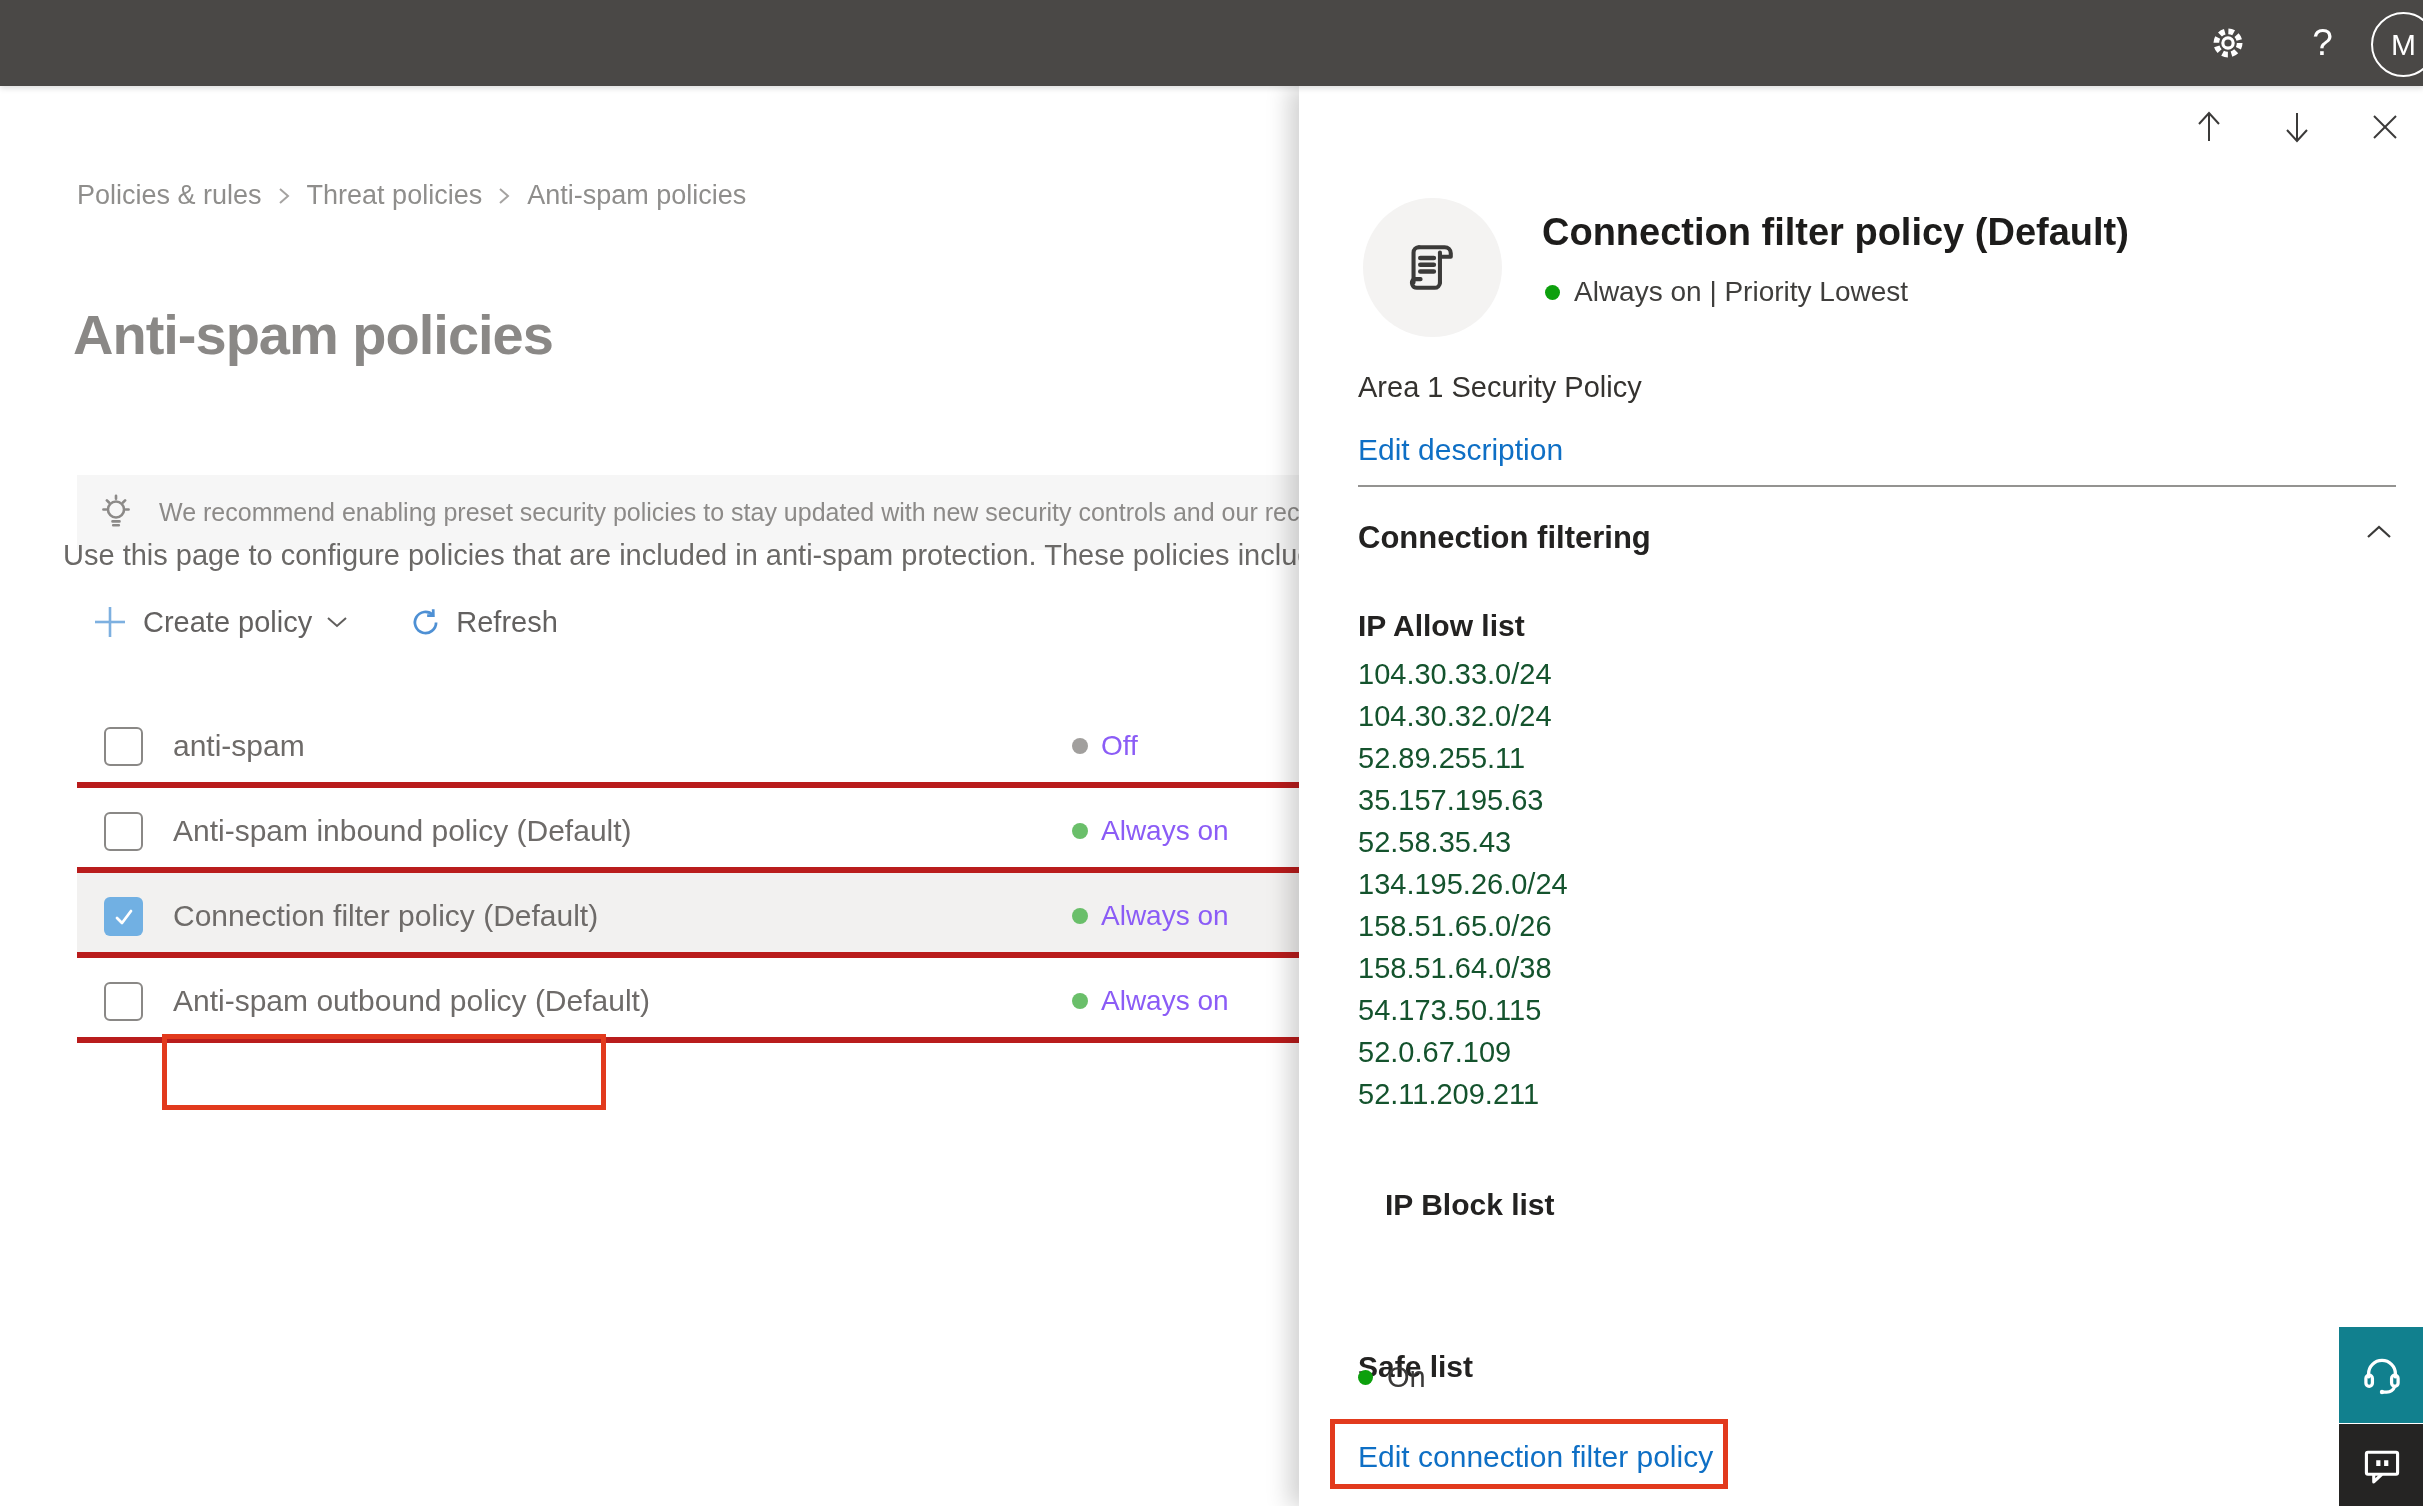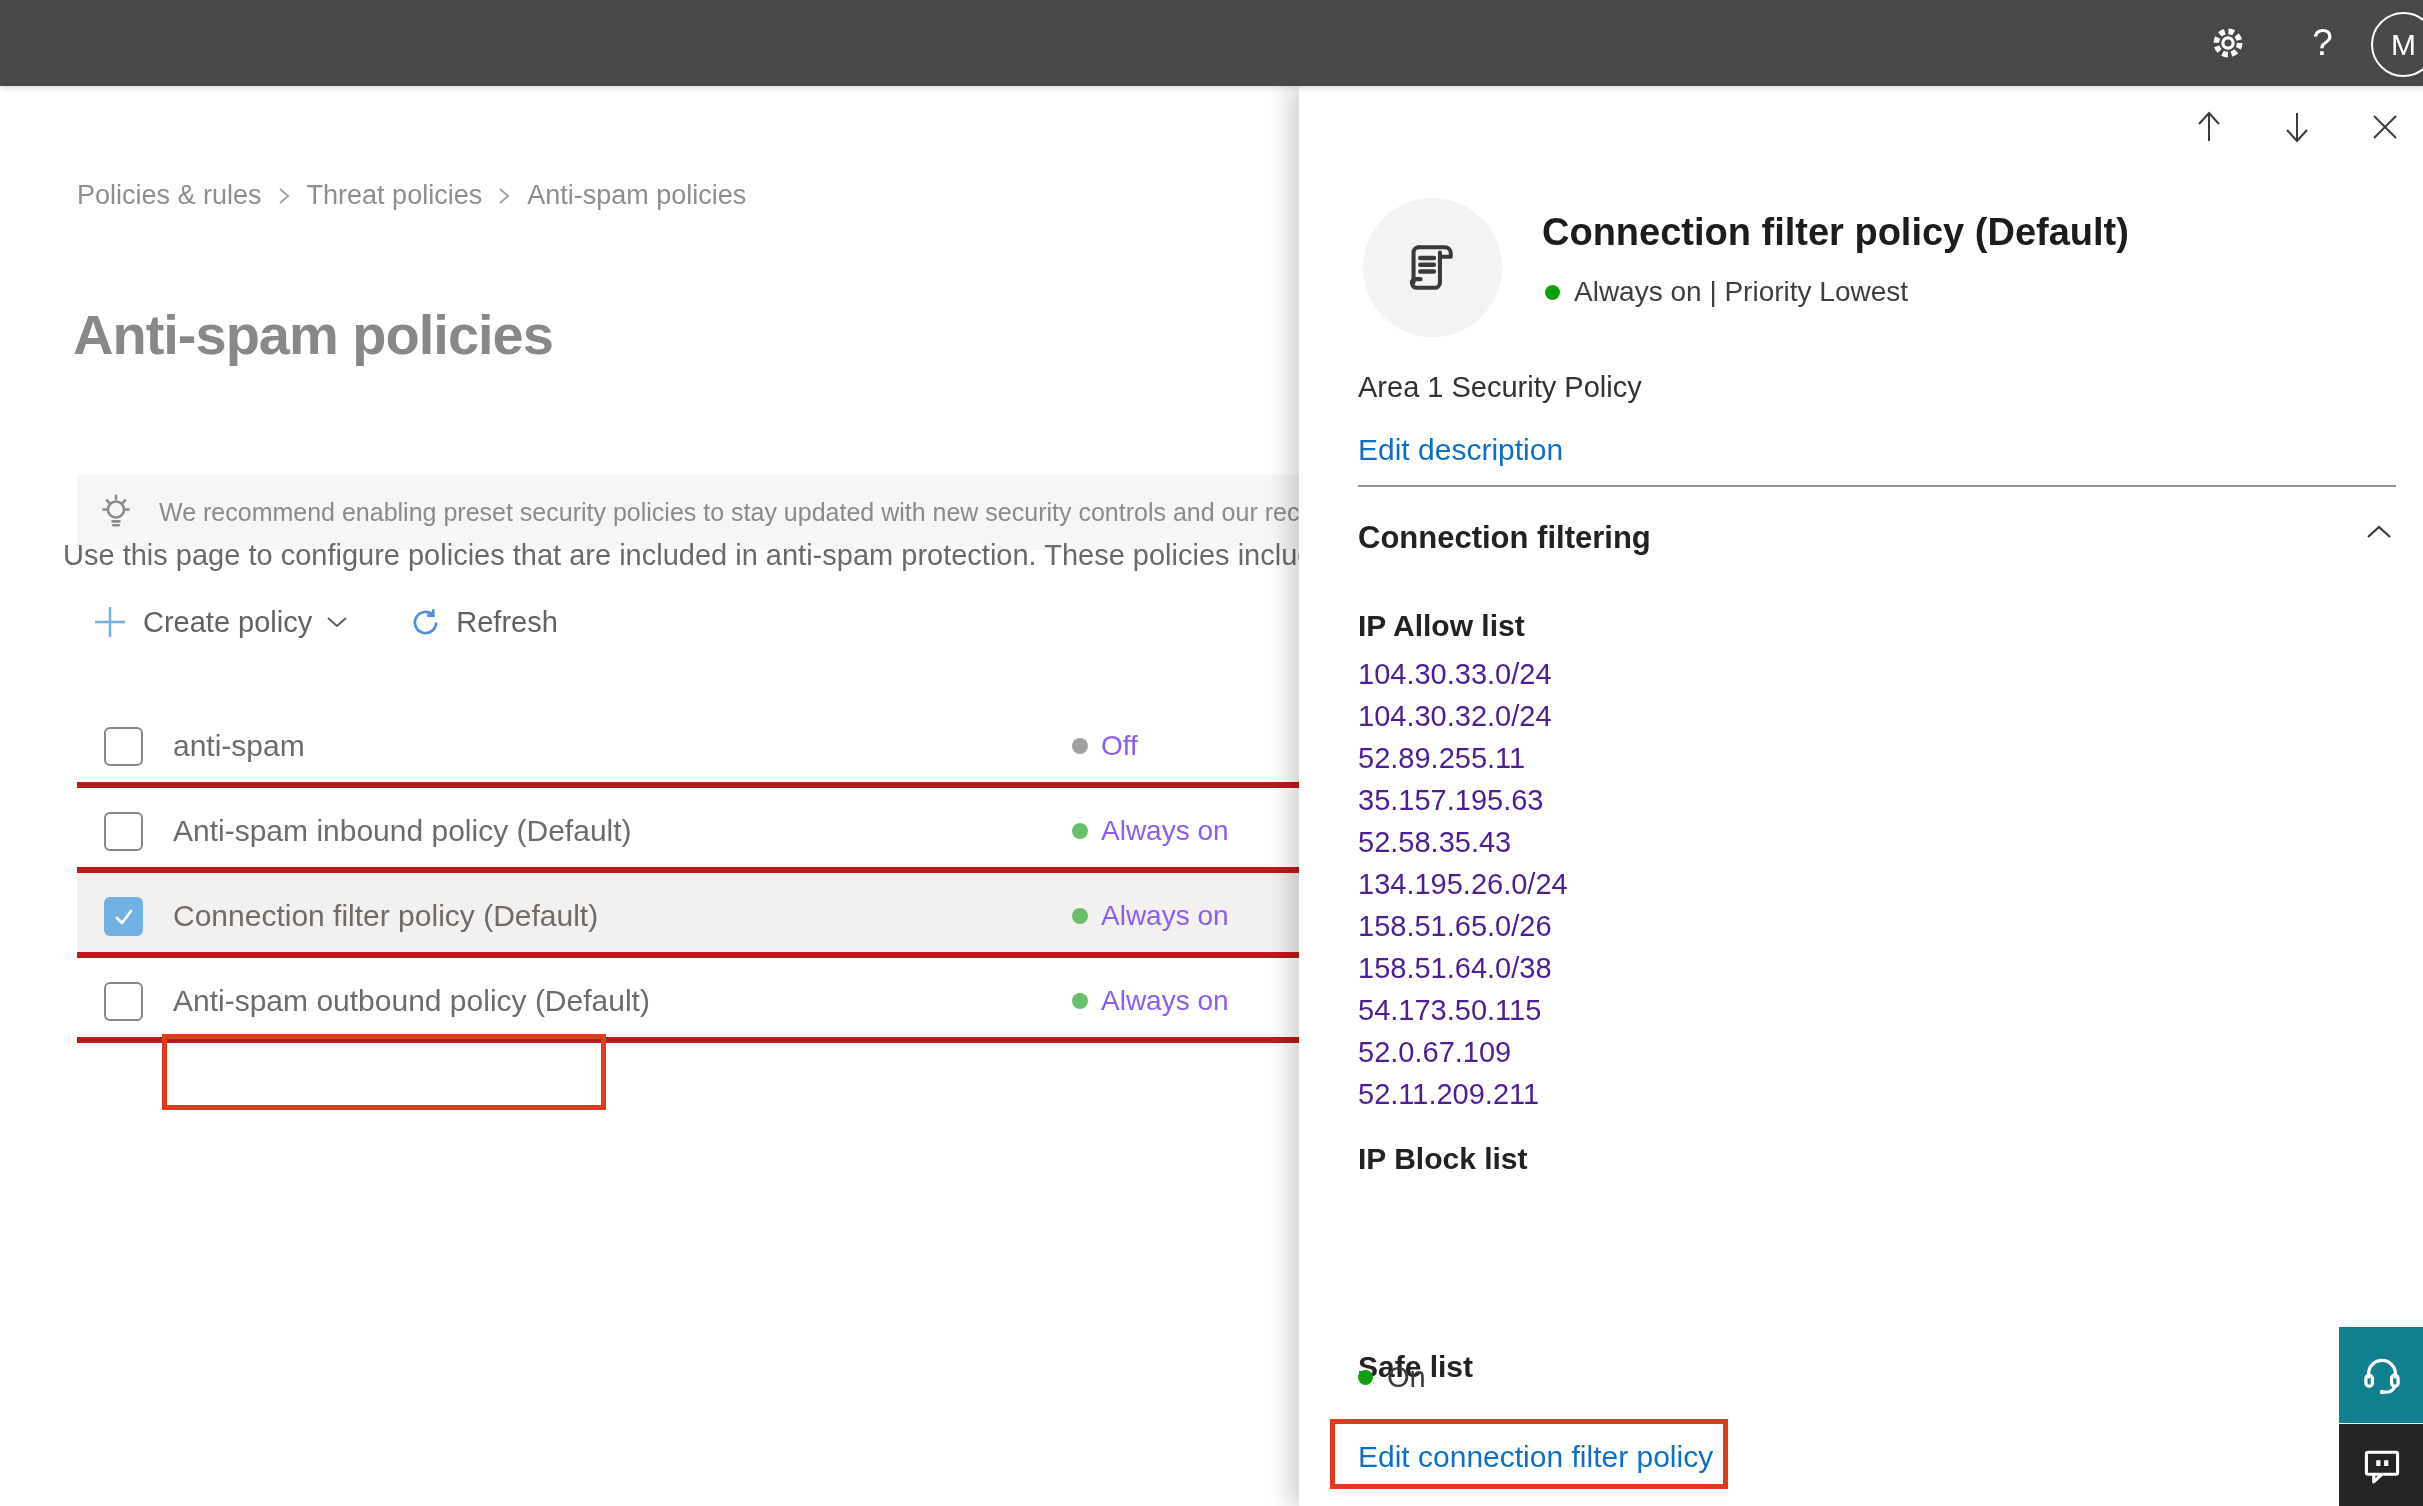--- a/index.html
+++ b/index.html
@@ -76,22 +76,22 @@
   .panel-desc { position:absolute; left:59px; top:285px; font-size:29px; color:#34322f; }
   .link { color:#0e6fc5; cursor:pointer; white-space:nowrap; }
   .edit-desc { position:absolute; left:59px; top:347px; font-size:30px; }
   .panel-divider { position:absolute; left:59px; top:399px; width:1038px; height:2px; background:#949391; }
   .section-head { position:absolute; left:59px; top:434px; width:1038px; display:flex; justify-content:space-between; align-items:flex-start; }
   .section-title { font-size:31px; font-weight:bold; color:#232221; }
   .chev-btn { cursor:pointer; display:flex; align-items:center; padding:4px; }
   .sub-title { font-size:30px; font-weight:bold; color:#232221; position:absolute; left:59px; }
   .ip-title { top:523px; }
   .ip-list { position:absolute; left:59px; top:572px; }
-  .ip-row { height:42px; font-size:29px; color:#4c1d95; white-space:nowrap; }
-  .block-title { top:1056px; }
+  .ip-row { height:42px; font-size:29px; color:#14532d; white-space:nowrap; }
+  .block-title { top:1102px;margin-left:27px; }
   .safe-title { top:1264px; }
   .safe-status { position:absolute; left:59px; top:1275px; display:flex; align-items:center; }
   .safe-status .lbl { font-size:29px; color:#3a3938; }
   .edit-policy { position:absolute; left:59px; top:1354px; font-size:30px; }
   .anno-link { left:31px; top:1333px; width:398px; height:70px; z-index:25; }
   
   .side-btn { position:absolute; width:85px; display:flex; align-items:center; justify-content:center; cursor:pointer; }
   .support-btn { left:1040px; top:1241px; height:96px; background:#11808e; }
   .feedback-btn { left:1040px; top:1338px; height:83px; background:#252423; }
   svg { display:block; }

